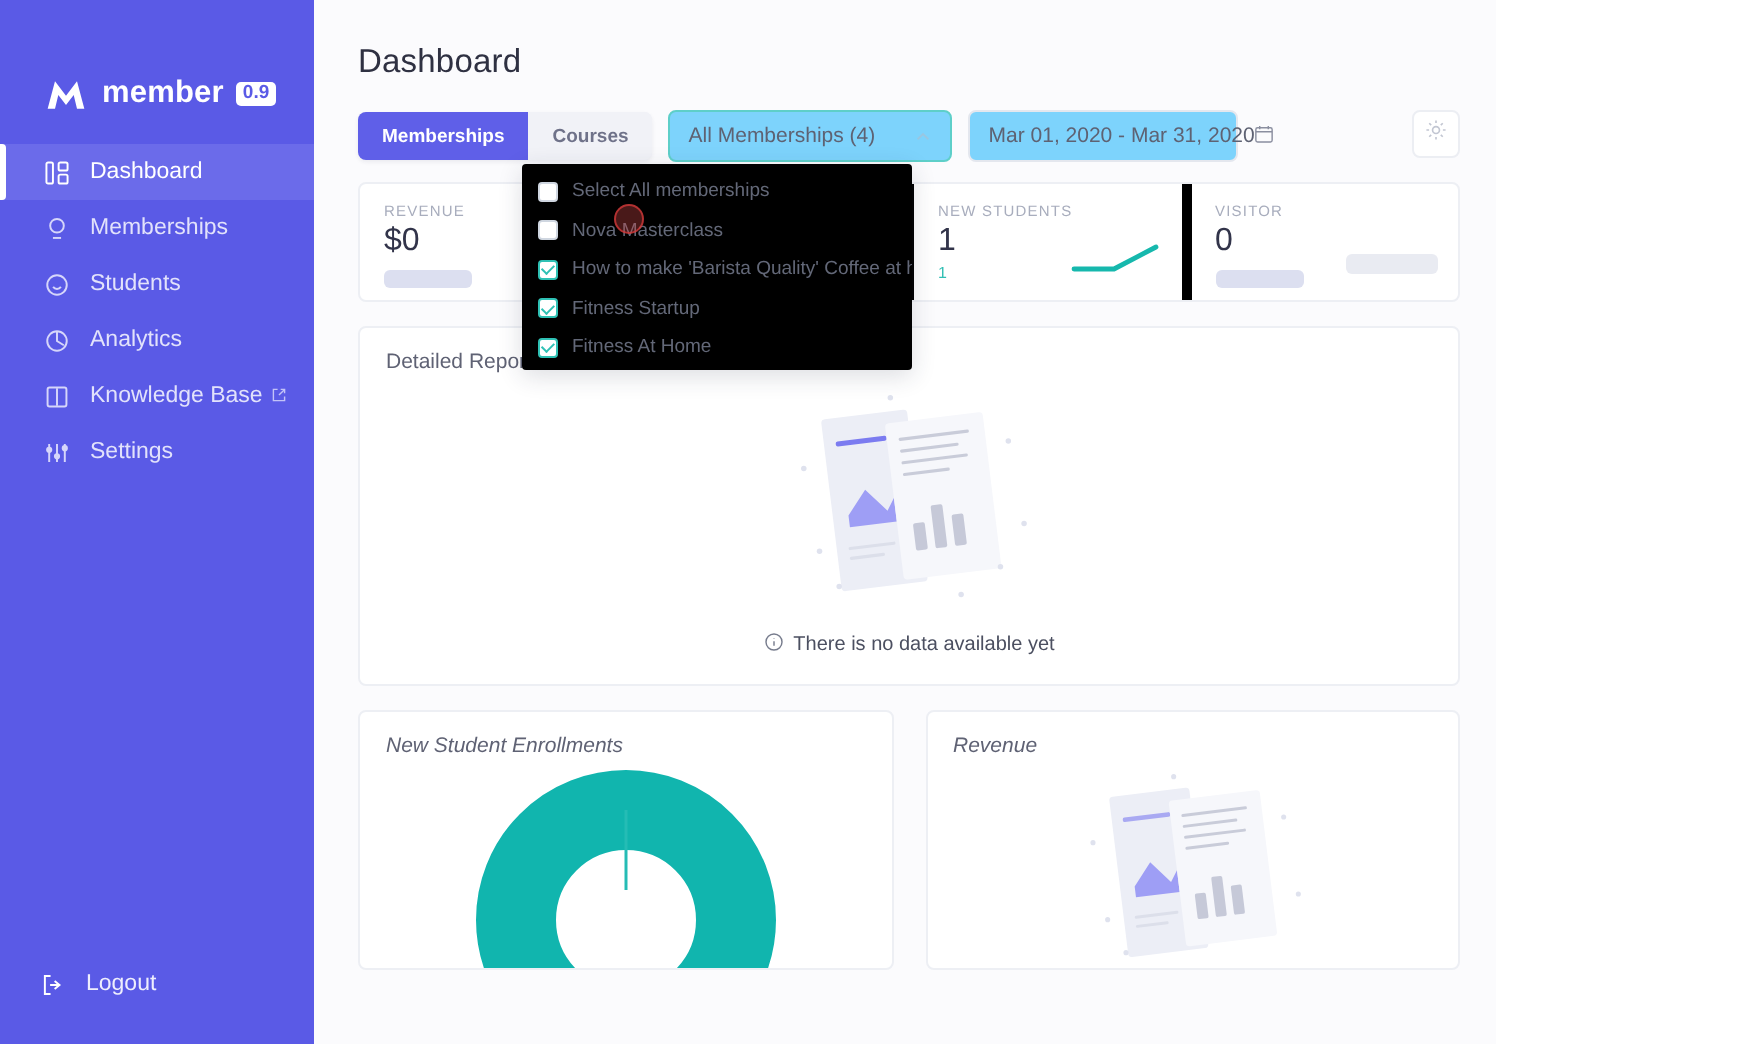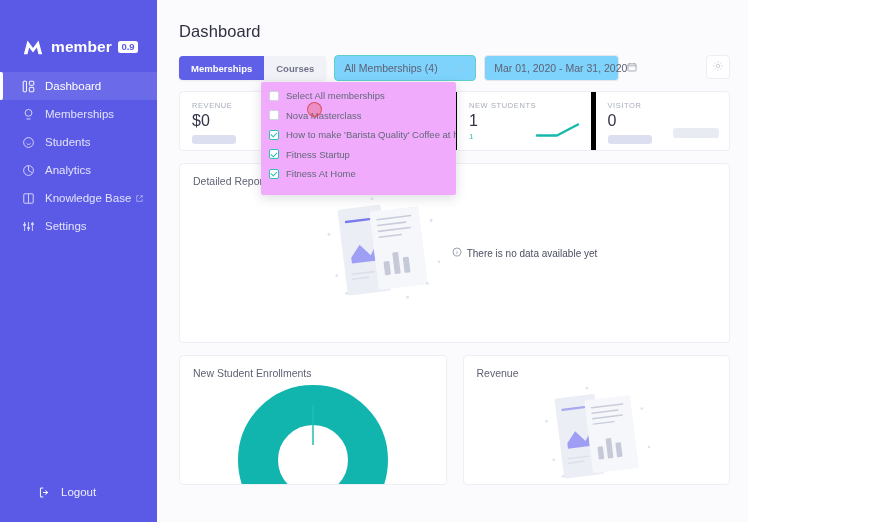--- a/index.html
+++ b/index.html
@@ -56,21 +56,21 @@
   .nav-ico {
     width: 13px; height: 13px; margin-right: 10px;
     flex-shrink: 0; display: flex; align-items: center; justify-content: center;
   }
   .nav-ico svg { display: block; }
   .nav-label { white-space: nowrap; }
   .ext-ico { margin-left: 5px; opacity: .85; }
   .logout {
     position: absolute; bottom: 18px; left: 0;
     display: flex; align-items: center;
-    padding-left: 38px; height: 24px;
+    padding-left: 20px; height: 24px;
     color: #eeeefd; font-size: 11.5px; cursor: pointer;
   }
 
   
   .main {
     flex: 1; height: 522px;
     background: #fbfbfd;
     padding: 22px 18px 0 22px;
     overflow: hidden;
     position: relative;
@@ -109,24 +109,24 @@
   .gear-btn {
     position: absolute; right: 0; top: 0;
     width: 24px; height: 24px; border: 1px solid #eceef3; border-radius: 4px;
     background: #ffffff; display: flex; align-items: center; justify-content: center;
     cursor: pointer;
   }
 
   
   .dropdown {
     position: absolute; top: 27px; left: 82px;
-    width: 195px; background: #f0abfc;
+    width: 195px; background: #000000;
     box-shadow: 0 3px 12px rgba(40,42,70,.16);
     border-radius: 2px; z-index: 40;
-    padding: 4px 0 11px 0;
+    padding: 4px 0 1px 0;
   }
   .dd-row {
     display: flex; align-items: center;
     height: 19.5px; padding: 0 8px;
     font-size: 9.5px; color: #636878;
     cursor: pointer; white-space: nowrap; overflow: hidden;
   }
   .cbox {
     width: 10px; height: 10px; border-radius: 2px;
     border: 1px solid #cfd6e0; background: #ffffff;
@@ -169,29 +169,28 @@
   
   .panel {
     background: #ffffff; border: 1px solid #edeff4; border-radius: 4px;
     margin-top: 12px; position: relative;
   }
   .panel-title {
     font-size: 10.5px; color: #5f6274; padding: 11px 0 0 13px;
   }
   .panel-report { height: 180px; }
   .empty-wrap {
-    display: flex; flex-direction: row; align-items: center;
+    display: flex; flex-direction: column; align-items: center;
     margin-top: 4px;
-    justify-content: center;
   }
   .empty-note {
     display: flex; align-items: center; gap: 5px;
     font-size: 10px; color: #4b4f60; margin-top: 2px;
   }
-  .bottom-row { display: flex; gap: 16px; }
+  .bottom-row { display: flex; gap: 16px; font-style: italic; }
   .panel-half { flex: 1; height: 130px; overflow: hidden; }
   .donut-wrap { display: flex; justify-content: center; margin-top: 6px; }
   .rev-illus { display: flex; justify-content: center; margin-top: 2px; }
 </style>
 </head>
 <body>
 
 <div class="app">
 
   <aside class="sidebar">

